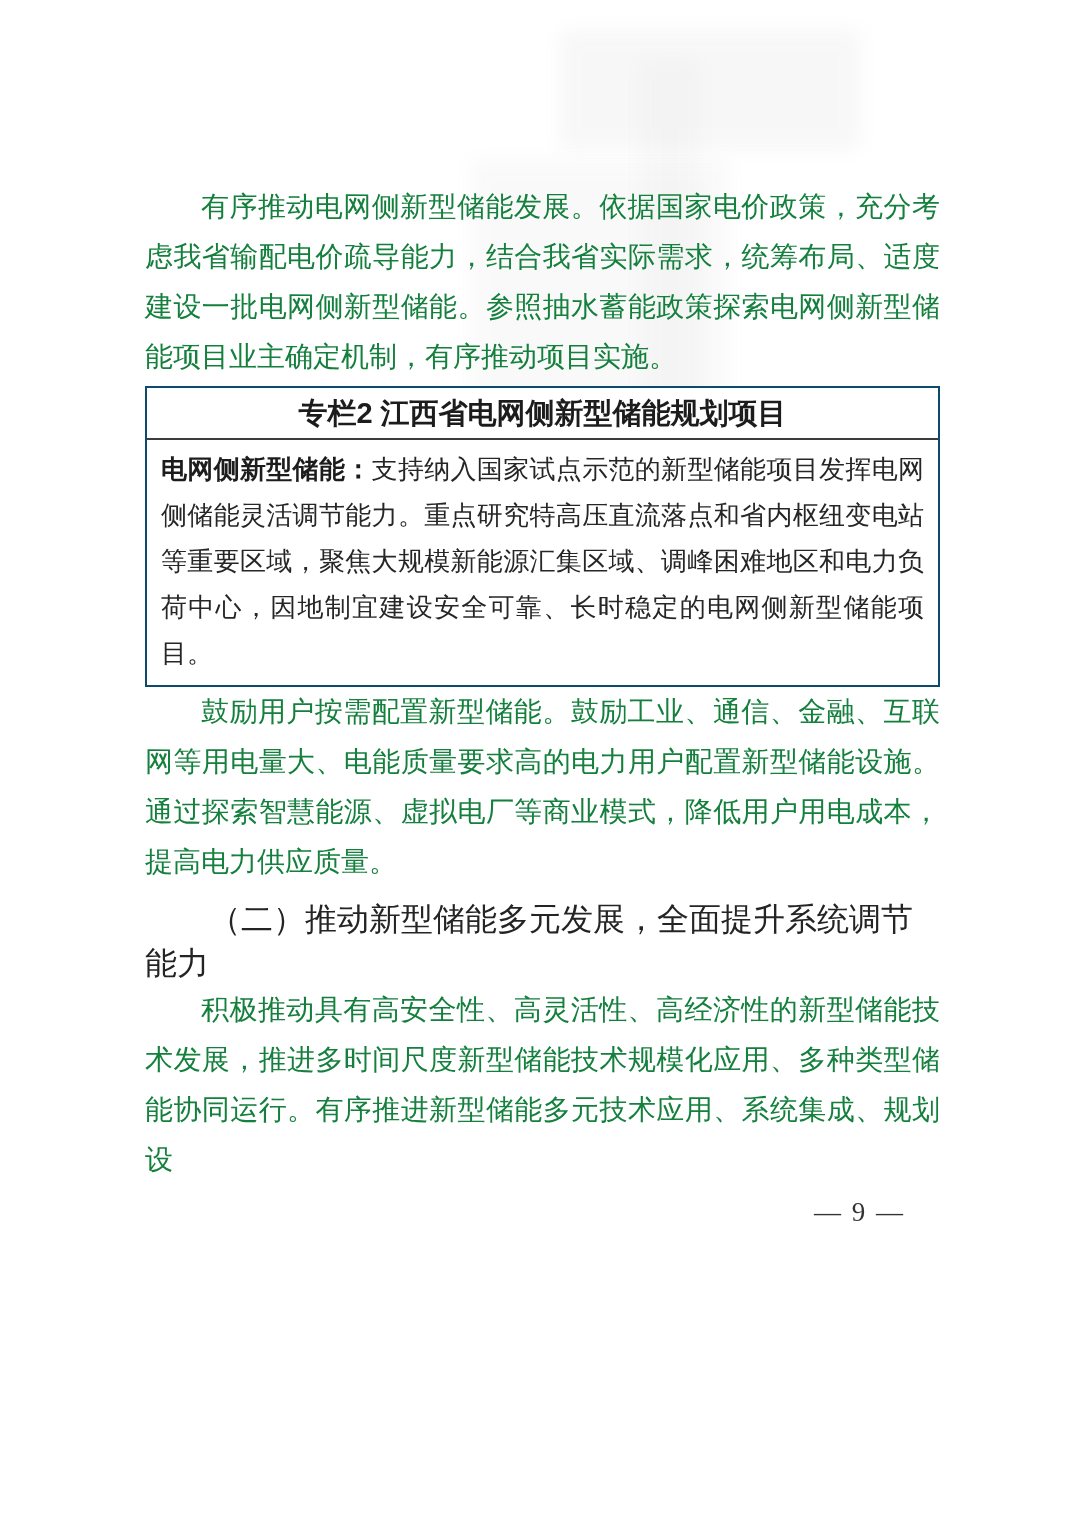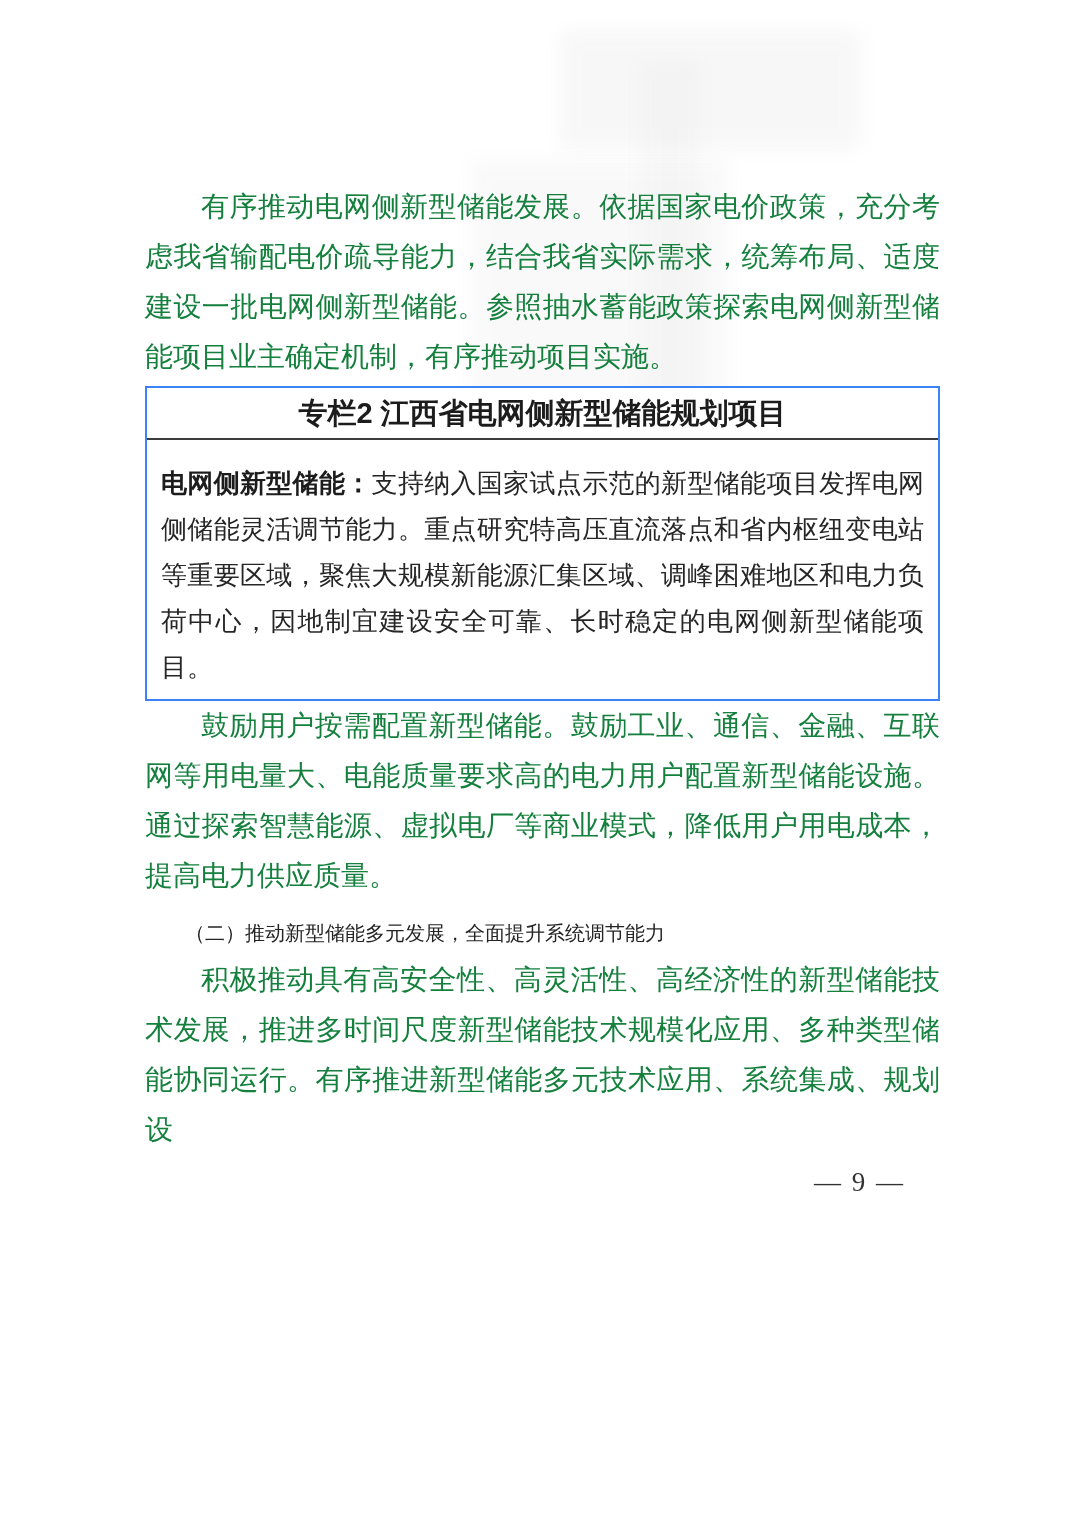--- a/index.html
+++ b/index.html
@@ -39,48 +39,48 @@
   p.body-para {
     margin: 0;
     font-size: 28px;
     line-height: 50px;
     text-align: justify;
     text-indent: 2em;
     color: #15803d;
   }
   .callout-box {
     margin-top: 4px;
-    border: 2px solid #3b82f6;
+    border: 2px solid #0c4a6e;
     background: #ffffff;
   }
   .box-title {
     font-family: "Liberation Sans", sans-serif;
     font-weight: bold;
     font-size: 29px;
     line-height: 36px;
     text-align: center;
     padding: 7px 0 7px;
     border-bottom: 2px solid #3c3c3c;
     color: #1c1c1c;
   }
   .box-body {
     font-size: 26px;
     line-height: 46px;
     text-align: justify;
-    padding: 20px 14px 8px;
+    padding: 6px 14px 8px;
     color: #262626;
   }
   .box-lead {
     font-family: "Liberation Sans", sans-serif;
     font-weight: bold;
     color: #1c1c1c;
   }
   h2.heading-kai {
     margin: 10px 0 0;
-    font-size: 20px;
+    font-size: 32px;
     font-weight: normal;
     line-height: 44px;
     text-indent: 2em;
     color: #242424;
   }
   h3.heading-bold {
     margin: 6px 0 0;
     font-family: "Liberation Sans", sans-serif;
     font-size: 29px;
     font-weight: bold;

